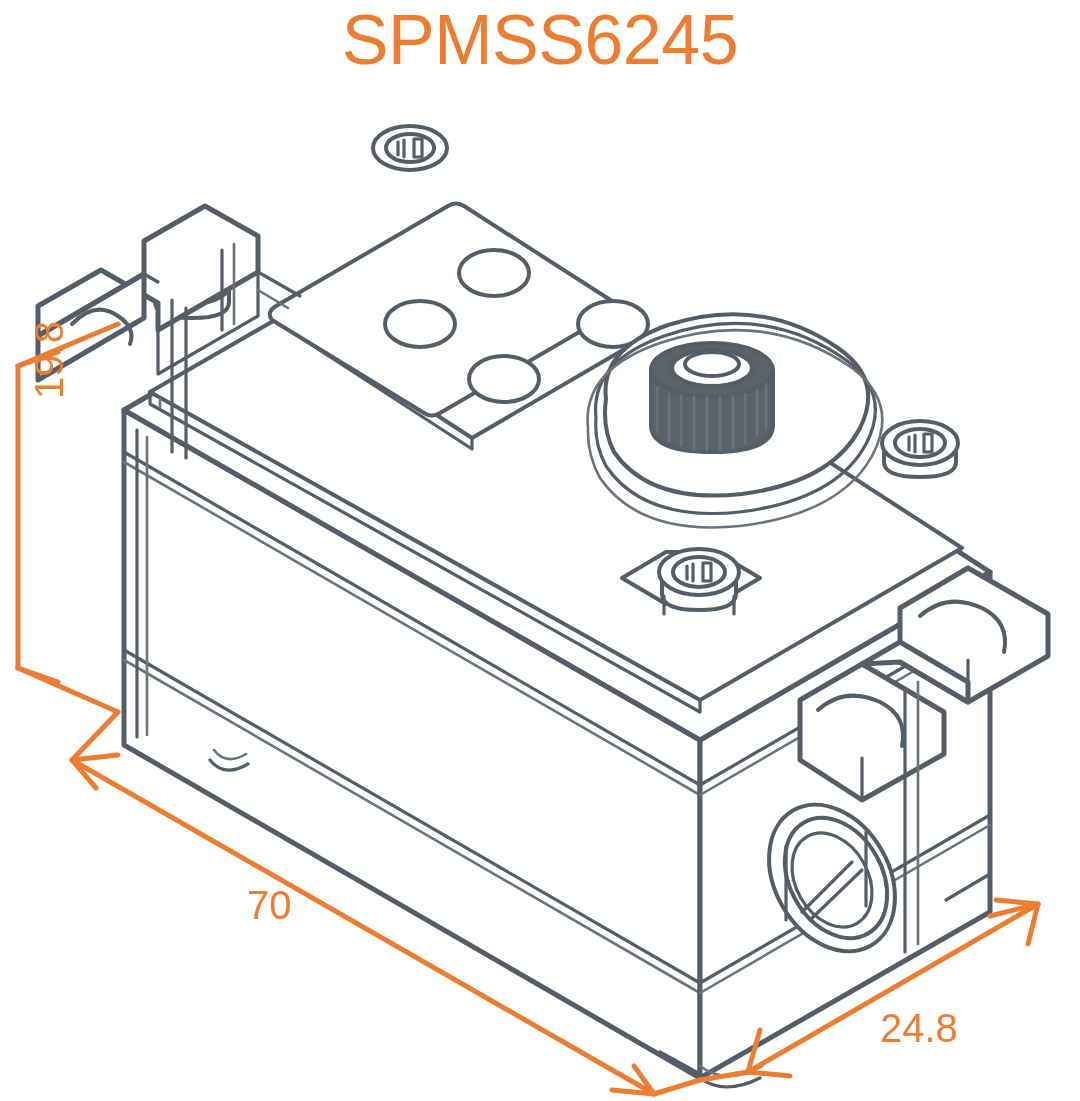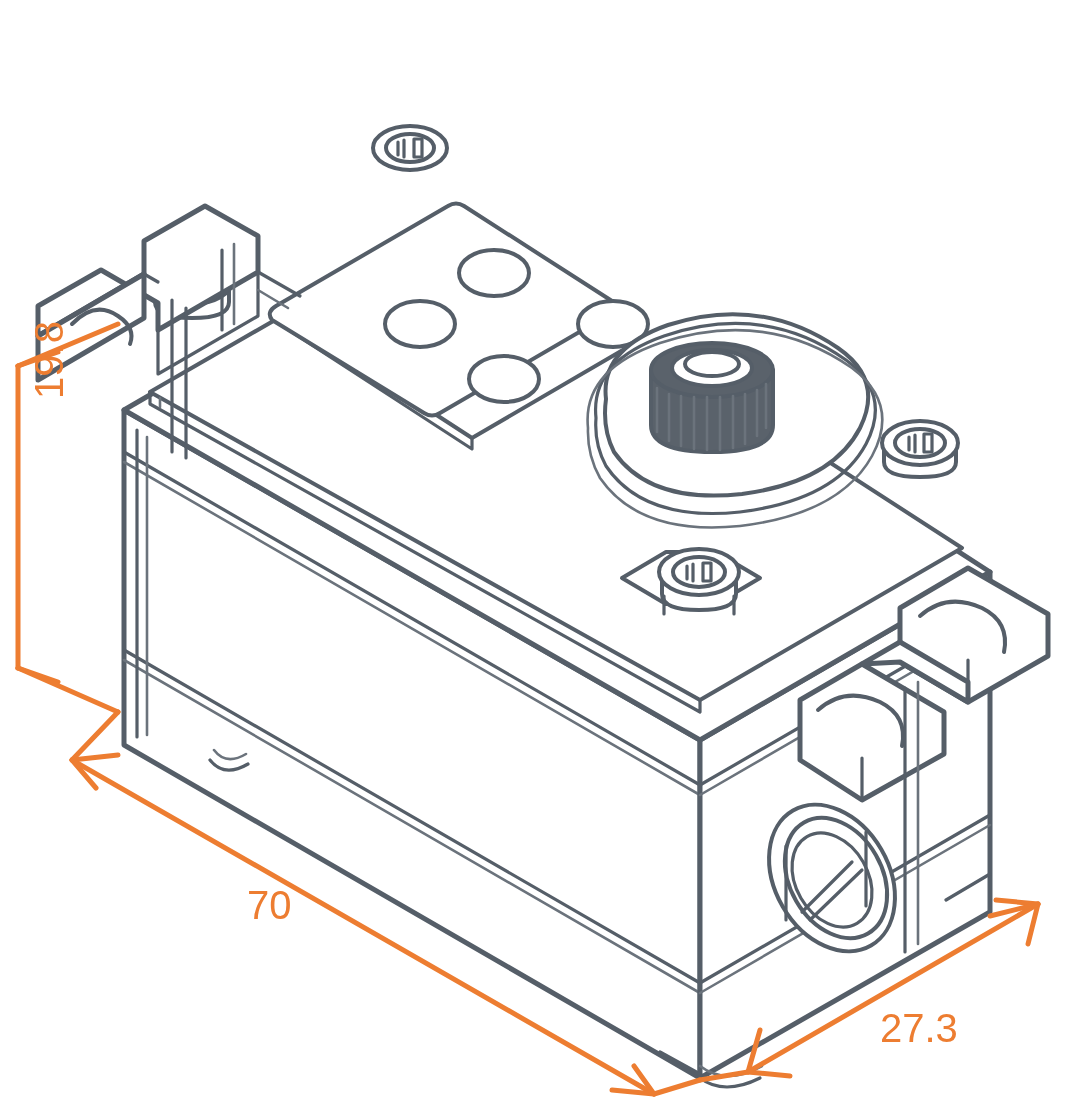--- a/index.html
+++ b/index.html
@@ -228,20 +228,21 @@
       <g>
         <path class="dim" d="M748,1072 L1038,904"></path>
         <path class="dim" d="M748,1072 L760,1030 M748,1072 L790,1076"></path>
         <path class="dim" d="M1038,904 L1028,944 M1038,904 L996,900"></path>
         <path class="dim" d="M700,1080 L748,1072"></path>
         <path class="dim" d="M990,916 L1038,904"></path>
       </g>
     </g>
   </svg>
 
+  <div class="ttl" style="color:#ED7D31">SPMSS6245</div>
 
   <div class="dimtext" id="dim-v-label" style="color:#ED7D31">19.8</div>
 
   <div class="dimtext" id="dim-h-label" style="color:#ED7D31">70</div>
 
-  <div class="dimtext" id="dim-d-label" style="color:#ED7D31">27.3</div>
+  <div class="dimtext" id="dim-d-label" style="color:#ED7D31">24.8</div>
 
 </div>
 
 </body></html>

